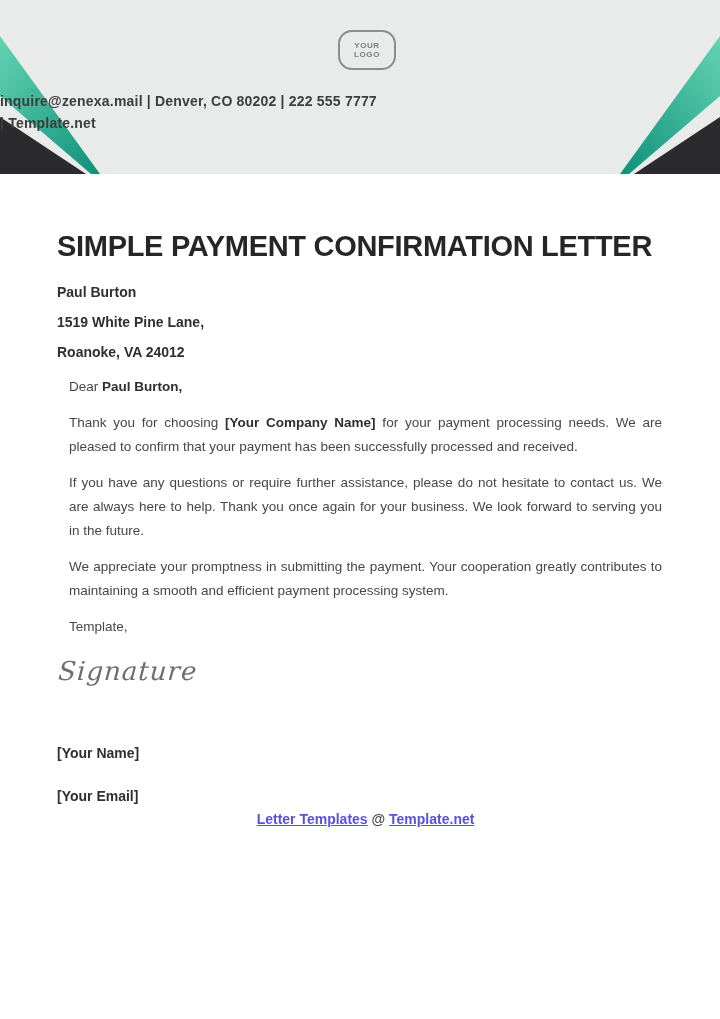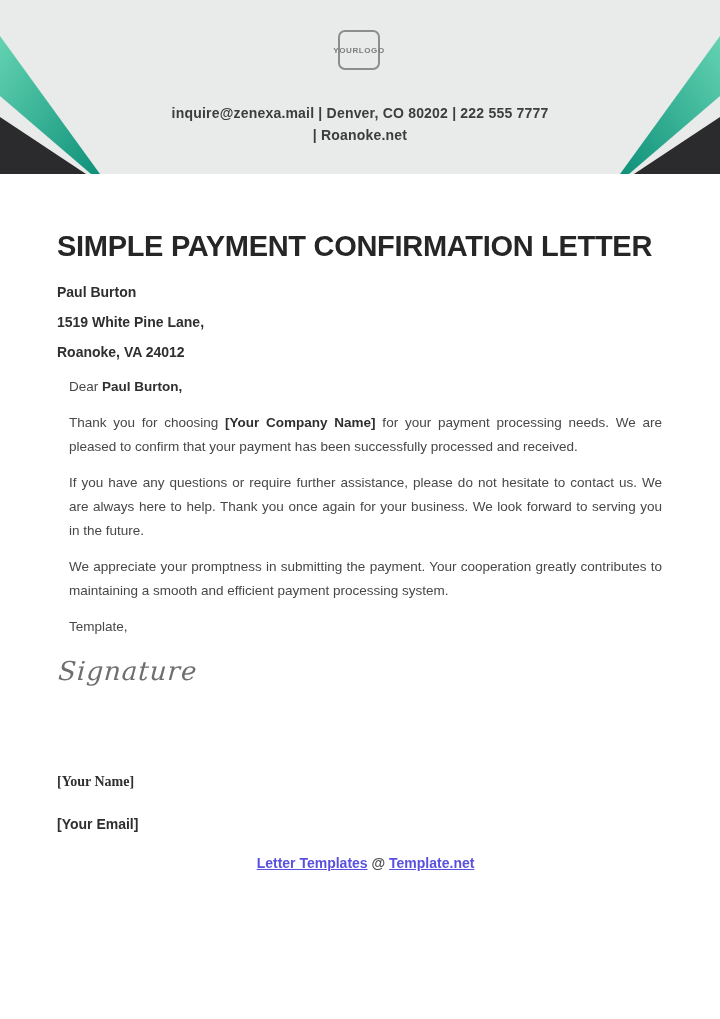--- a/index.html
+++ b/index.html
@@ -24,39 +24,39 @@
   }
   .decor-svg {
     position: absolute;
     left: 0; top: 0;
     width: 720px; height: 174px;
     display: block;
   }
   .logo-box {
     position: absolute;
     left: 338px; top: 30px;
-    width: 42px; height: 40px;
+    width: 58px; height: 40px;
     border: 2px solid #8d8d8d;
-    border-radius: 7px;
+    border-radius: 14px;
     display: flex;
+    flex-direction: column;
     align-items: center;
     justify-content: center;
     line-height: 9px;
   }
   .logo-box span {
     font-size: 8px;
     font-weight: 700;
     letter-spacing: 0.6px;
     color: #7c7c7c;
   }
   .contact {
     position: absolute;
-    left: 0; top: 102px;
+    left: 0; top: 90px;
     width: 720px;
-    text-align: center;
     font-size: 14px;
     font-weight: 600;
     letter-spacing: 0.2px;
     color: #3d3d3d;
     line-height: 22px;
   }
 
   
   .letter-main {
     padding: 0 46px 0 57px;
@@ -101,25 +101,25 @@
     transform: skewX(-4deg);
     transform-origin: left bottom;
   }
 
   p.sender-line {
     font-size: 14px;
     font-weight: 700;
     color: #2f2f2f;
     line-height: 21px;
   }
-  p.sender-name { margin-top: 80px; font-family: Liberation Serif, serif; }
+  p.sender-name { margin-top: 52px; }
   p.sender-email { margin-top: 22px; }
 
   .page-footer {
-    margin-top: 18px;
+    margin-top: 2px;
     text-align: center;
     font-size: 14px;
     font-weight: 600;
     line-height: 20px;
     color: #4f4f4f;
   }
   .page-footer a {
     color: #5a50e0;
     text-decoration: underline;
     cursor: pointer;
@@ -148,21 +148,21 @@
       <polygon points="720,117 720,174 634,174" fill="#2b2b2d"></polygon>
     </svg>
 
     <div class="logo-box">
       <span>YOUR</span>
       <span>LOGO</span>
     </div>
 
     <div class="contact">
       <div>inquire@zenexa.mail | Denver, CO 80202 | 222 555 7777</div>
-      <div>| Roanoke.net</div>
+      <div>| Template.net</div>
     </div>
   </header>
 
   <main class="letter-main">
 
     <h1 class="letter-title">SIMPLE PAYMENT CONFIRMATION LETTER</h1>
 
     <div class="address-block">
       <p class="address-line">Paul Burton</p>
       <p class="address-line">1519 White Pine Lane,</p>

